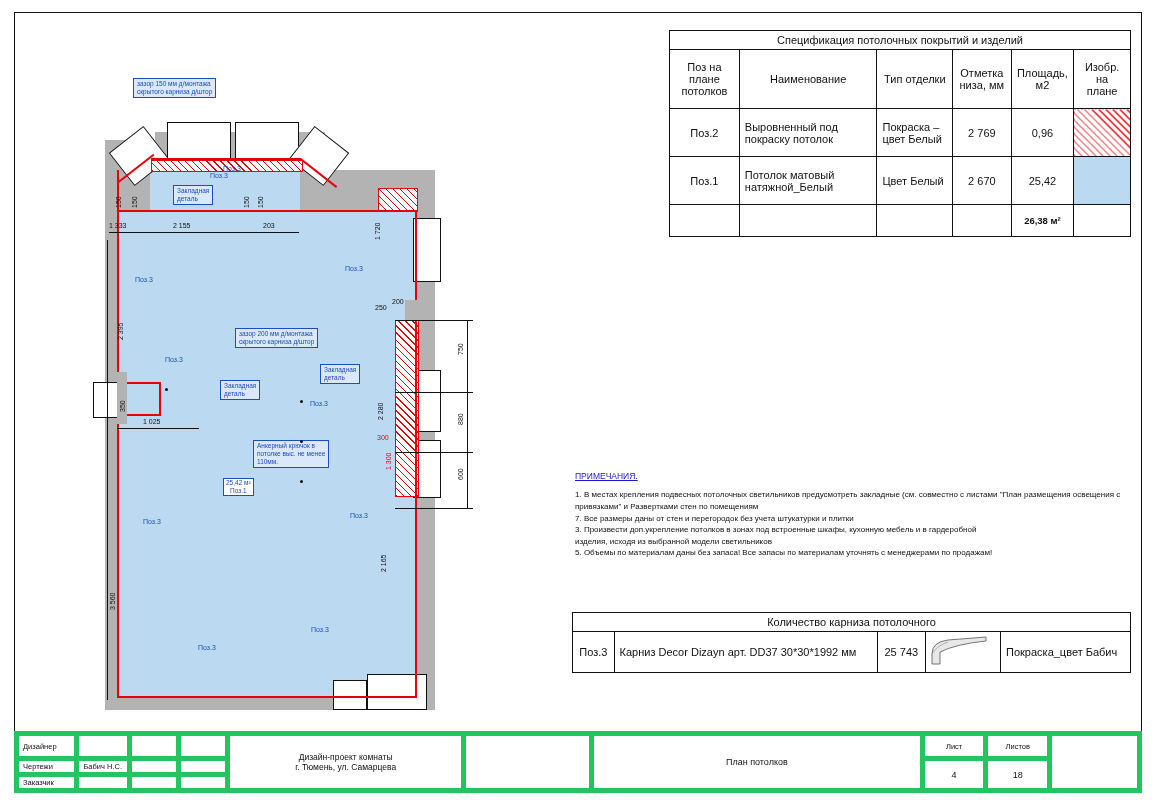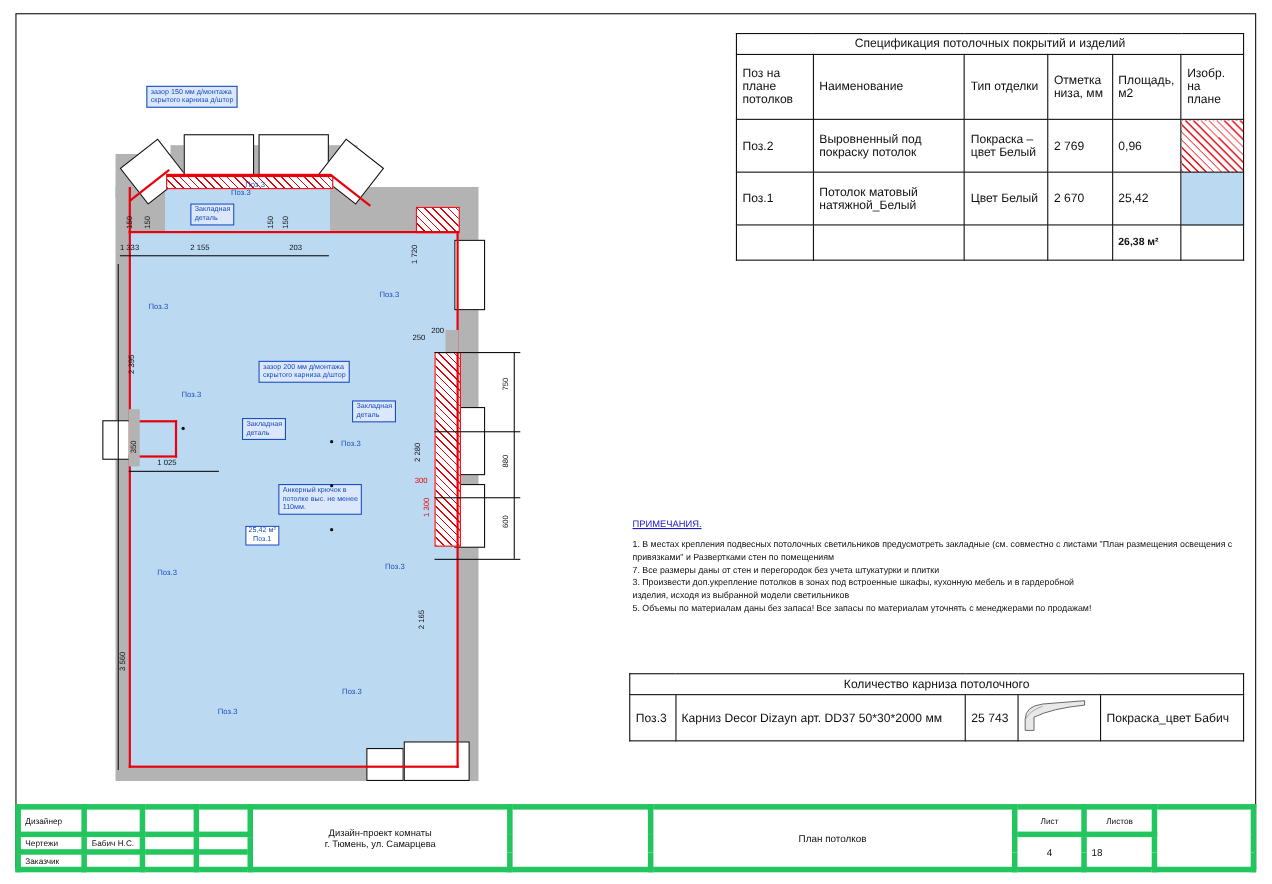--- a/index.html
+++ b/index.html
@@ -2,21 +2,21 @@
 <html><head>
 <meta charset="utf-8">
 <style>
   html,body{margin:0;padding:0;background:#ffffff;}
   body{font-family:"Liberation Sans",sans-serif;}
   #sheet{position:relative;width:1156px;height:804px;background:#fff;overflow:hidden;}
   .frame{position:absolute;left:14px;top:12px;width:1128px;height:778px;border:1.5px solid #111;box-sizing:border-box;}
   .tbl{position:absolute;border-collapse:collapse;font-family:"Liberation Sans",sans-serif;}
   .tbl td,.tbl th{border:1px solid #111;padding:3px 5px;font-weight:normal;font-size:11px;color:#111;vertical-align:middle;}
   .ttl{font-size:9px;text-align:center;padding:6px 4px;}
-  .cen{text-align:left;}
+  .cen{text-align:center;}
   
   #plan{position:absolute;left:95px;top:140px;width:360px;height:560px;}
   .wall{position:absolute;background:#b3b3b3;}
   .room{position:absolute;background:#bcd9f2;}
   .redline{position:absolute;background:#e8000b;}
   .hatch{position:absolute;
      background-image:repeating-linear-gradient(45deg,#e8000b 0 1px,transparent 1px 5px);
      background-color:#ffffff;border:1px solid #e8000b;}
   .whitebox{position:absolute;background:#fff;border:1px solid #111;}
   .dimline{position:absolute;background:#111;}
@@ -199,21 +199,21 @@
     <div>5. Объемы по материалам даны без запаса! Все запасы по материалам уточнять с менеджерами по продажам!</div>
   </div>
 
   <table class="tbl" id="cornice-table" style="left:572px;top:612px;width:559px;">
     <tbody>
         <tr>
       <td class="ttl" colspan="5">Количество карниза потолочного</td>
     </tr>
     <tr style="height:40px;">
       <td class="cen">Поз.3</td>
-      <td>Карниз Decor Dizayn арт. DD37 50*30*2000 мм</td>
+      <td>Карниз Decor Dizayn арт. DD37 30*30*1992 мм</td>
       <td class="cen">25 743</td>
       <td style="padding:0;">
         <svg width="70" height="38" viewBox="0 0 70 38">
           <path d="M6 32 L6 22 Q6 10 22 8 L60 5 L60 9 Q30 12 14 20 L14 32 Z" fill="#e8e8e8" stroke="#555" stroke-width="0.8"></path>
           <path d="M6 22 Q10 14 22 10" fill="none" stroke="#888" stroke-width="0.6"></path>
         </svg>
       </td>
       <td>Покраска_цвет Бабич</td>
     </tr>
   </tbody>
@@ -236,21 +236,21 @@
         <td style="width:52px;text-align:center;">Лист</td>
         <td style="width:52px;text-align:center;">Листов</td>
         <td rowspan="3" style="width:80px;"></td>
       </tr>
       <tr>
         <td>Чертежи</td>
         <td>Бабич Н.С.</td>
         <td></td>
         <td></td>
         <td rowspan="2" style="text-align:center;font-size:9px;">4</td>
-        <td rowspan="2" style="font-size:9px;">18</td>
+        <td rowspan="2" style="text-align:center;font-size:9px;">18</td>
       </tr>
       <tr>
         <td>Заказчик</td>
         <td></td>
         <td></td>
         <td></td>
       </tr>
     </tbody>
       </table>
   </div>

